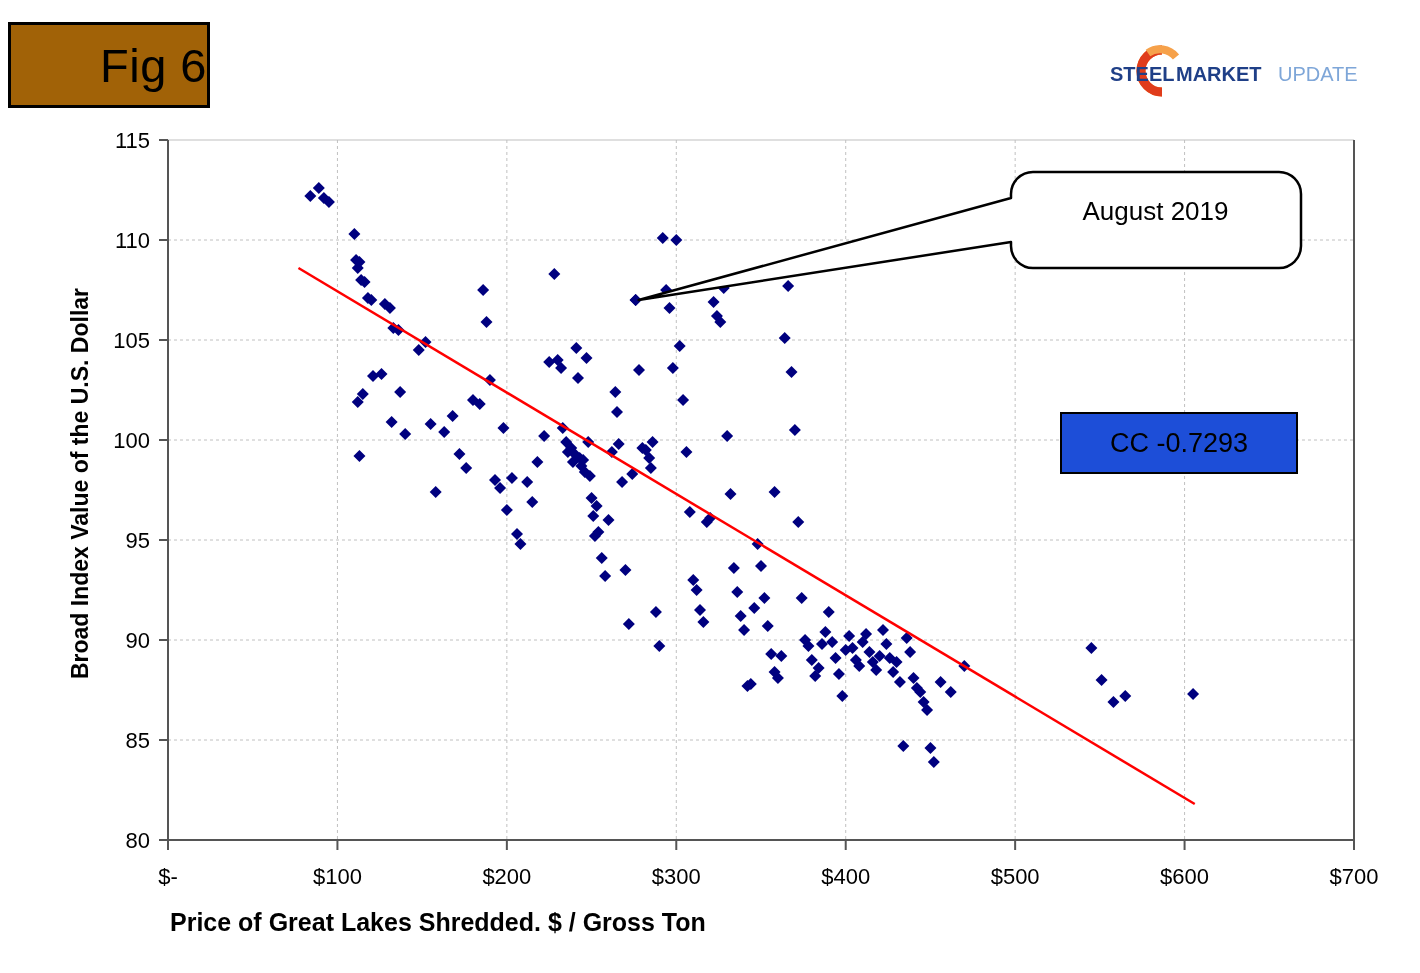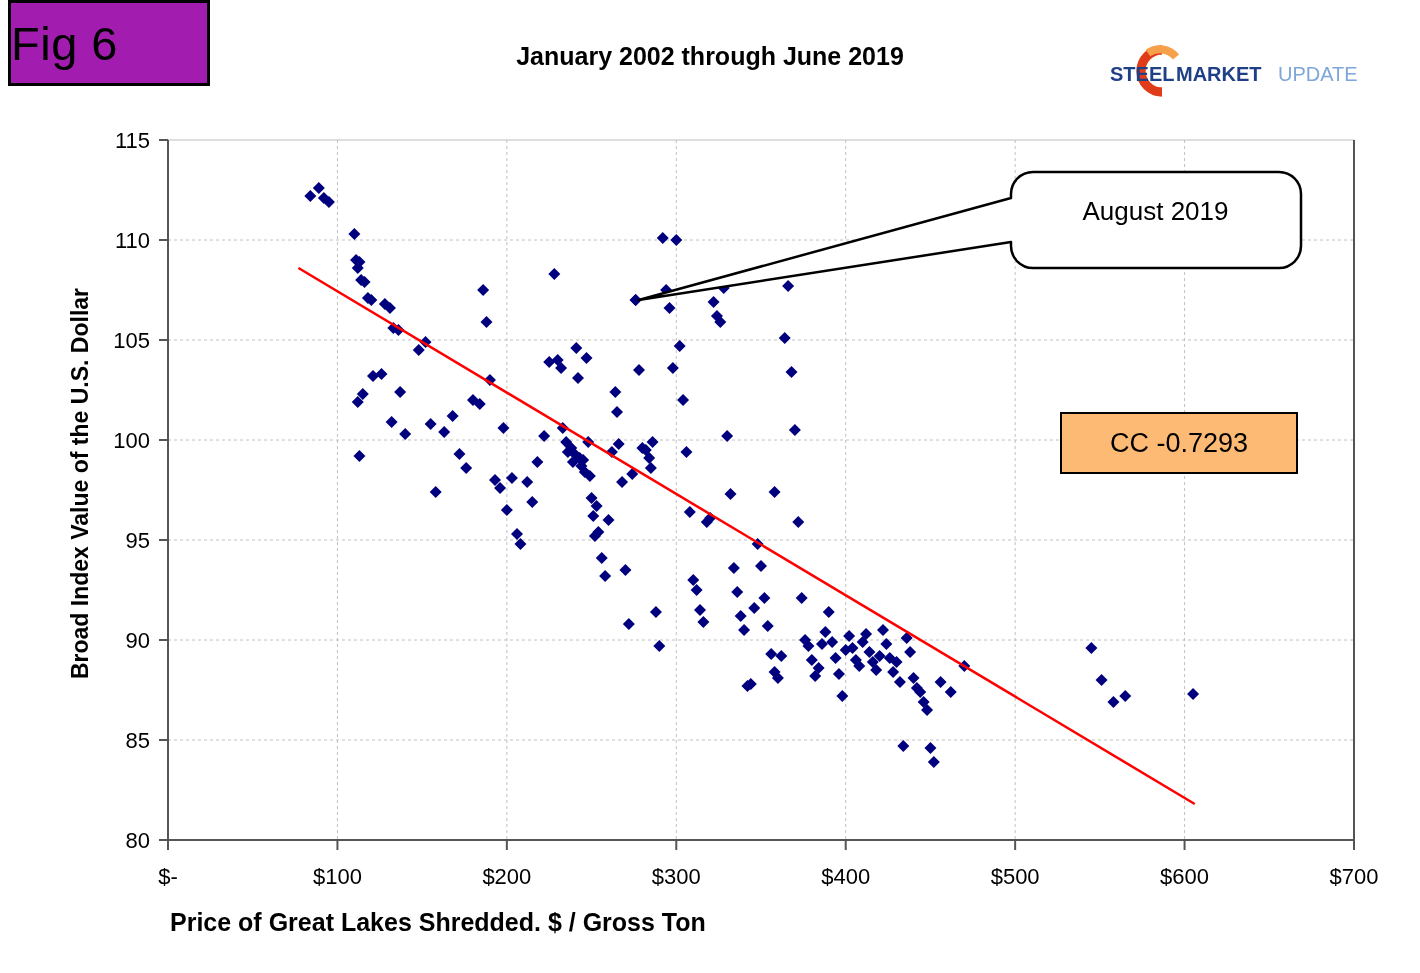--- a/index.html
+++ b/index.html
@@ -13,28 +13,28 @@
     height: 973px;
     position: relative;
     font-family: "Liberation Sans", sans-serif;
     overflow: hidden;
   }
 
   
   #fig-tag {
     position: absolute;
     left: 8px;
-    top: 0;
+    top: 22px;
     width: 196px;
     height: 80px;
     border: 3px solid #000000;
-    background: #a21caf;
+    background: #a16207;
     display: flex;
     align-items: center;
-    justify-content: flex-start;
+    justify-content: flex-end;
   }
   #fig-tag .fig-label {
     font-size: 47px;
     color: #000000;
     letter-spacing: 0.5px;
     font-family: "Liberation Sans", sans-serif;
   }
 
   
   #chart-title {
@@ -111,40 +111,39 @@
     font-size: 26px;
     color: #000000;
   }
   #cc-box {
     position: absolute;
     left: 1060px;
     top: 412px;
     width: 238px;
     height: 62px;
     border: 2px solid #000000;
-    background: #fdba74;
+    background: #1d4ed8;
     display: flex;
     align-items: center;
     justify-content: center;
     box-sizing: border-box;
   }
   #cc-box .cc-text {
     font-size: 27px;
     color: #000000;
   }
 </style>
 </head>
 <body>
 
 <div id="fig-tag">
   <span class="fig-label">Fig 6</span>
 </div>
 
 <div id="chart-title">
-  <span class="line">January 2002 through June 2019</span>
 </div>
 
 <div id="logo">
   <svg width="260" height="60" viewBox="0 0 260 60" xmlns="http://www.w3.org/2000/svg">
 
     <g>
       <path d="M 68 8 A 22 22 0 1 0 68 52 A 22 22 0 1 1 68 8 Z" fill="none" stroke="none"></path>
       <circle cx="62" cy="30" r="21" fill="none" stroke="#F07B1E" stroke-width="9"></circle>
       <path d="M 62 9 A 21 21 0 0 0 62 51" fill="none" stroke="#E03C1B" stroke-width="9"></path>
       <rect x="62" y="2" width="26" height="56" fill="#ffffff"></rect>

